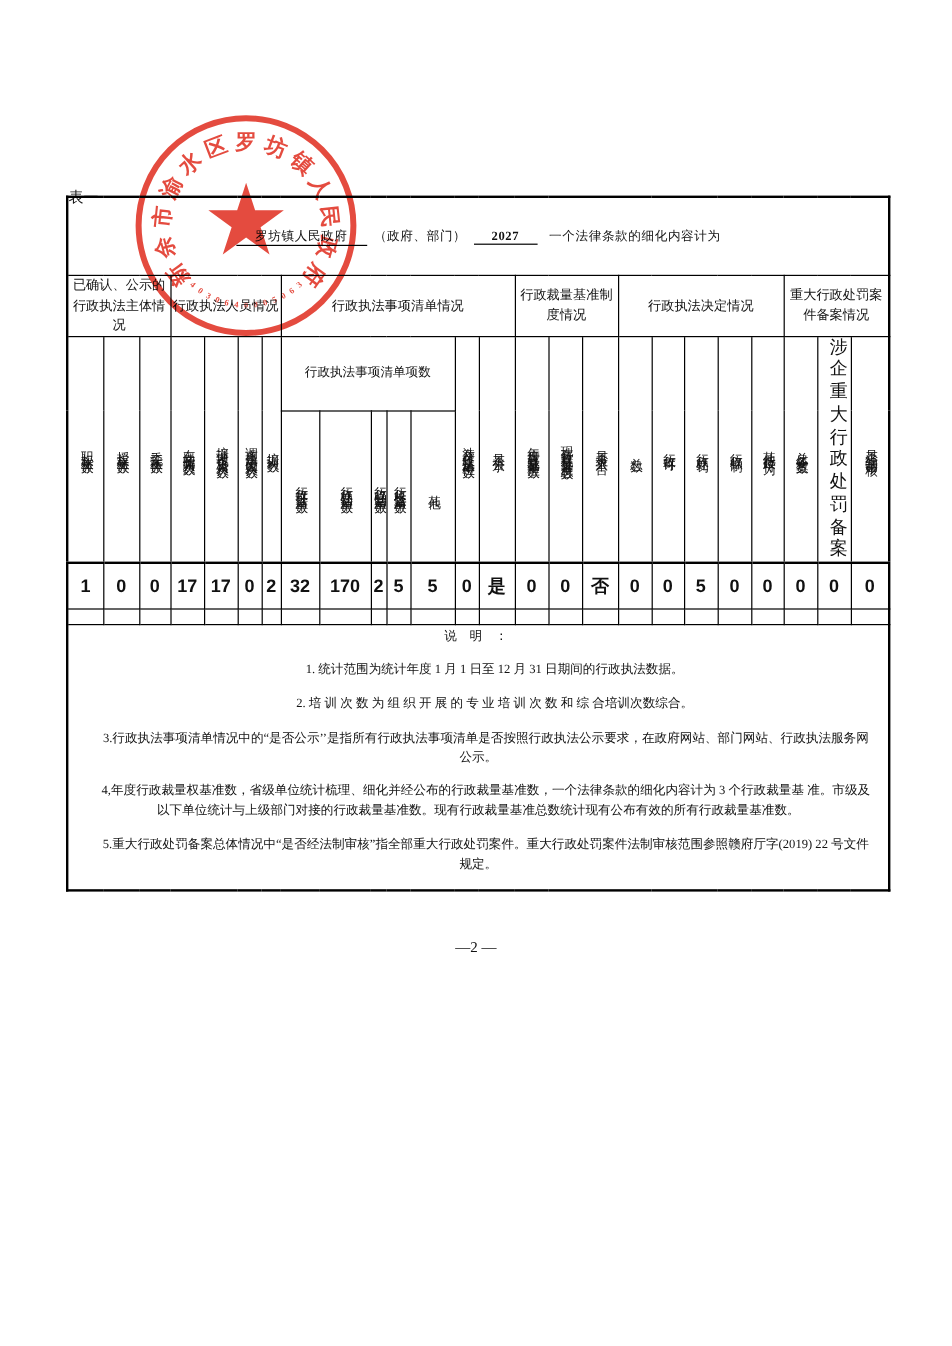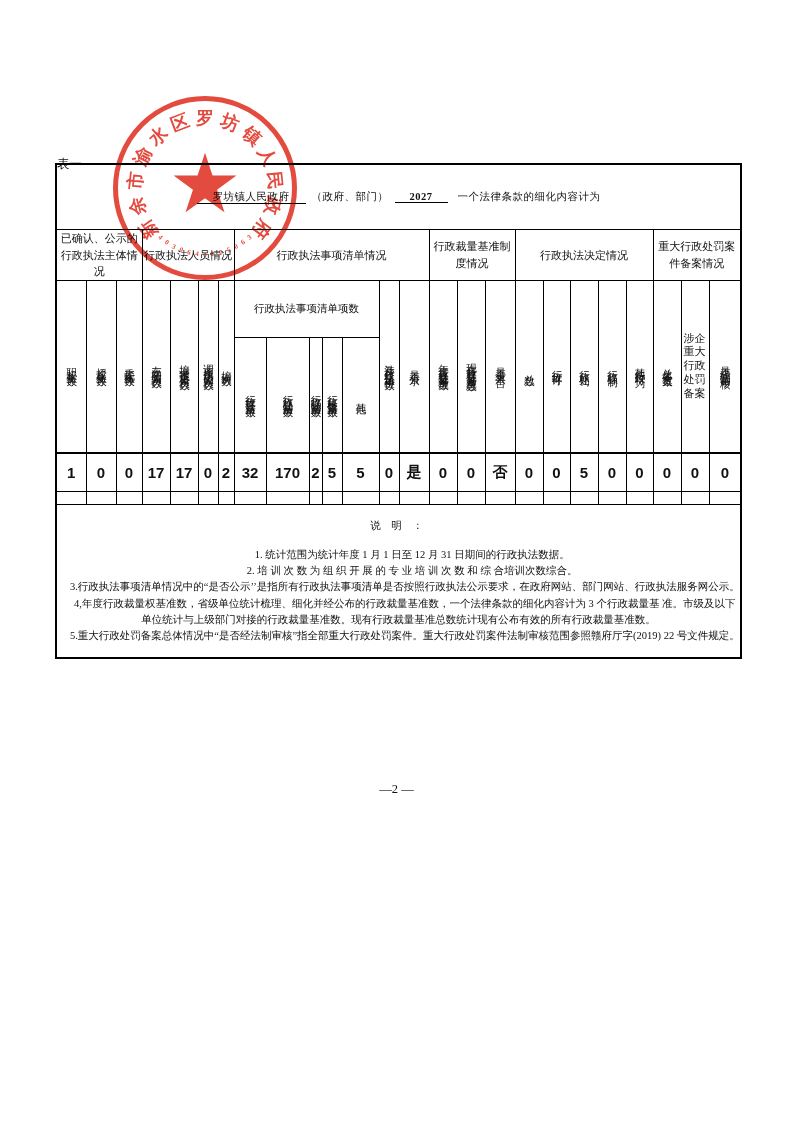--- a/index.html
+++ b/index.html
@@ -15,29 +15,29 @@
   .u{border-bottom:1.5px solid #000;padding:0 16px;font-family:Liberation Mono, monospace;}
   .u-year{border-bottom:1.5px solid #000;padding:0 15px;font-weight:bold;}
   .t-mid{margin:0 6px;}
   .t-suffix{margin-left:10px;}
   tr.groups td{height:42px;font-size:11px;line-height:1.5;}
   td.g1{text-align:left;padding:1px 2px 1px 3px;}
   td.nested{height:56px;font-size:14px;line-height:1.7;margin-top:11px;}
   tr.sub2 td{height:114px;}
   .vtx{display:inline-block;writing-mode:vertical-rl;text-orientation:upright;
        letter-spacing:2px;font-size:10.5px;line-height:1.15;}
-  .hwrap{display:inline-block;width:23px;word-break:break-all;font-size:11px;
-         line-height:1.25;text-align:left;}
+  .hwrap{display:inline-block;width:23px;word-break:break-all;font-size:15px;
+         line-height:1.25;text-align:right;}
   tr.data td{height:37px;border-top:2px solid #000;font-size:15px;font-weight:600;
              font-family:"Liberation Sans","DejaVu Sans",sans-serif;}
   tr.spacer td{height:12px;}
   td.notes-cell{height:152px;text-align:left;vertical-align:top;padding:3px 8px 4px 6px;
                 font-size:11.5px;}
   .notes-head{letter-spacing:4px;margin:2px 0 14px 0;}
-  .note{margin:0;line-height:1.55;}
+  .note{margin:12px;line-height:1.55;}
   .ind-a{text-indent:2.6em;}
   .ind-b{text-indent:1.2em;}
   
   .stamp{position:absolute;left:113px;top:96px;width:184px;height:184px;z-index:5;
          mix-blend-mode:multiply;opacity:.92;pointer-events:none;}
   .stamp-ring{position:absolute;left:0;top:0;width:174px;height:174px;border:5px solid #e23b2e;
               border-radius:50%;}
   .stamp-star{position:absolute;left:50%;top:50%;transform:translate(-50%,-54%);
               color:#e23b2e;font-size:82px;line-height:1;}
   .stamp-arc span{position:absolute;left:50%;top:50%;color:#e23b2e;font-size:18px;

